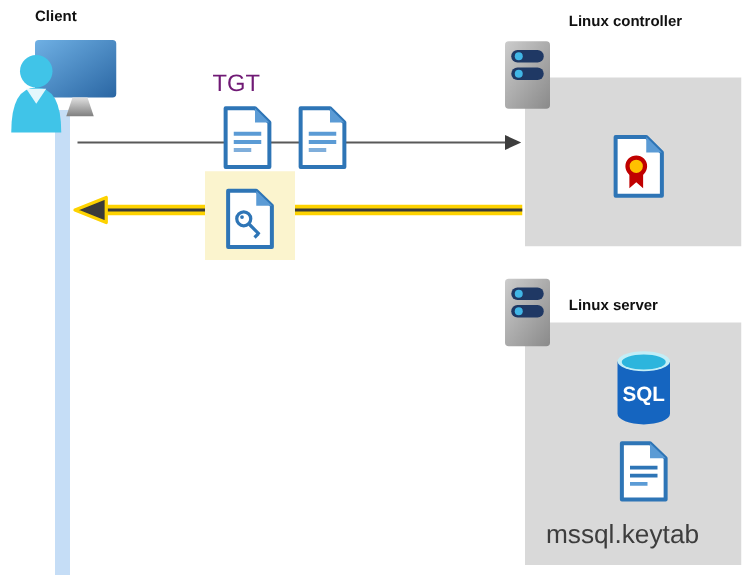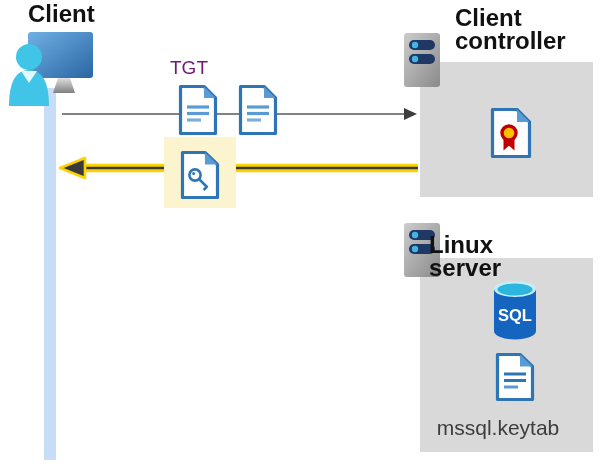--- a/index.html
+++ b/index.html
@@ -1,19 +1,19 @@
 <!DOCTYPE html>
 <html><head>
 <meta charset="utf-8">
 <style>
   html,body{margin:0;padding:0;background:#ffffff;}
   body{font-family:"Liberation Sans","DejaVu Sans",sans-serif;}
   .canvas{position:relative;width:600px;height:468px;background:#ffffff;overflow:hidden;}
   .abs{position:absolute;}
-  .title{font-weight:bold;font-size:24px;color:#111;line-height:23px;}
+  .title{font-weight:bold;font-size:12px;color:#111;line-height:23px;}
   .ticket-label{font-size:19px;color:#701a75;text-align:left;}
   .panel{background:#d9d9d9;}
   .lifeline{background:#c5ddf6;}
   .highlight{background:#fbf4ce;}
   .keytab{font-size:21px;color:#3d3d3d;text-align:center;}
   svg{display:block;}
 </style>
 </head>
 <body>
 
@@ -86,21 +86,21 @@
         <stop offset="0" stop-color="#cccccc"></stop>
           <stop offset="1" stop-color="#8a8a8a"></stop>
       </linearGradient>
     </defs>
     <rect x="1" y="1" width="36" height="54" rx="3" fill="url(#srvA)"></rect>
     <rect x="6" y="8" width="26" height="10" rx="5" fill="#1f3864"></rect>
     <circle cx="12" cy="13" r="3.2" fill="#41b6e6"></circle>
     <rect x="6" y="22" width="26" height="10" rx="5" fill="#1f3864"></rect>
     <circle cx="12" cy="27" r="3.2" fill="#41b6e6"></circle>
   </svg>
-  <div class="abs title" style="left:455px;top:6px;width:125px;">Client controller</div>
+  <div class="abs title" style="left:455px;top:6px;width:125px;">Linux controller</div>
   <svg class="abs" style="left:490px;top:107px;" width="42" height="52" viewBox="0 0 42 52">
     <path d="M2.5 2.5 H27 L39.5 15 V49.5 H2.5 Z" fill="#ffffff" stroke="#2e75b6" stroke-width="3.2" stroke-linejoin="round"></path>
     <path d="M27 2.5 L39.5 15 H27 Z" fill="#5b9bd5"></path>
     <path d="M13.5 30 V43.5 L19 38.8 L24.5 43.5 V30 Z" fill="#c00000"></path>
     <circle cx="19" cy="26" r="7" fill="#ffc000" stroke="#c00000" stroke-width="3.4"></circle>
   </svg>
 
   <div class="abs panel" style="left:420px;top:258px;width:173px;height:194px;"></div>
   <svg class="abs" style="left:403px;top:222px;" width="38" height="56" viewBox="0 0 38 56">
     <defs>
@@ -108,21 +108,21 @@
         <stop offset="0" stop-color="#cccccc"></stop>
           <stop offset="1" stop-color="#8a8a8a"></stop>
       </linearGradient>
     </defs>
     <rect x="1" y="1" width="36" height="54" rx="3" fill="url(#srvB)"></rect>
     <rect x="6" y="8" width="26" height="10" rx="5" fill="#1f3864"></rect>
     <circle cx="12" cy="13" r="3.2" fill="#41b6e6"></circle>
     <rect x="6" y="22" width="26" height="10" rx="5" fill="#1f3864"></rect>
     <circle cx="12" cy="27" r="3.2" fill="#41b6e6"></circle>
   </svg>
-  <div class="abs title" style="left:429px;top:233px;width:140px;">Linux server</div>
+  <div class="abs title" style="left:455px;top:233px;width:140px;">Linux server</div>
 
   <svg class="abs" style="left:492px;top:279px;" width="46" height="62" viewBox="0 0 46 62">
     <path d="M2 10 V52 a21 8.5 0 0 0 42 0 V10 Z" fill="#1565c0"></path>
     <ellipse cx="23" cy="10" rx="21" ry="8" fill="#c3eef7"></ellipse>
     <ellipse cx="23" cy="10.6" rx="17.6" ry="6" fill="#2cb5dd"></ellipse>
     <text x="23" y="42" text-anchor="middle" font-size="16.5" font-weight="bold" fill="#ffffff">SQL</text>
   </svg>
 
   <svg class="abs" style="left:495px;top:352px;" width="40" height="50" viewBox="0 0 40 50">
     <path d="M2.5 2.5 H25 L37.5 14.5 V47.5 H2.5 Z" fill="#ffffff" stroke="#2e75b6" stroke-width="3.2" stroke-linejoin="round"></path>

